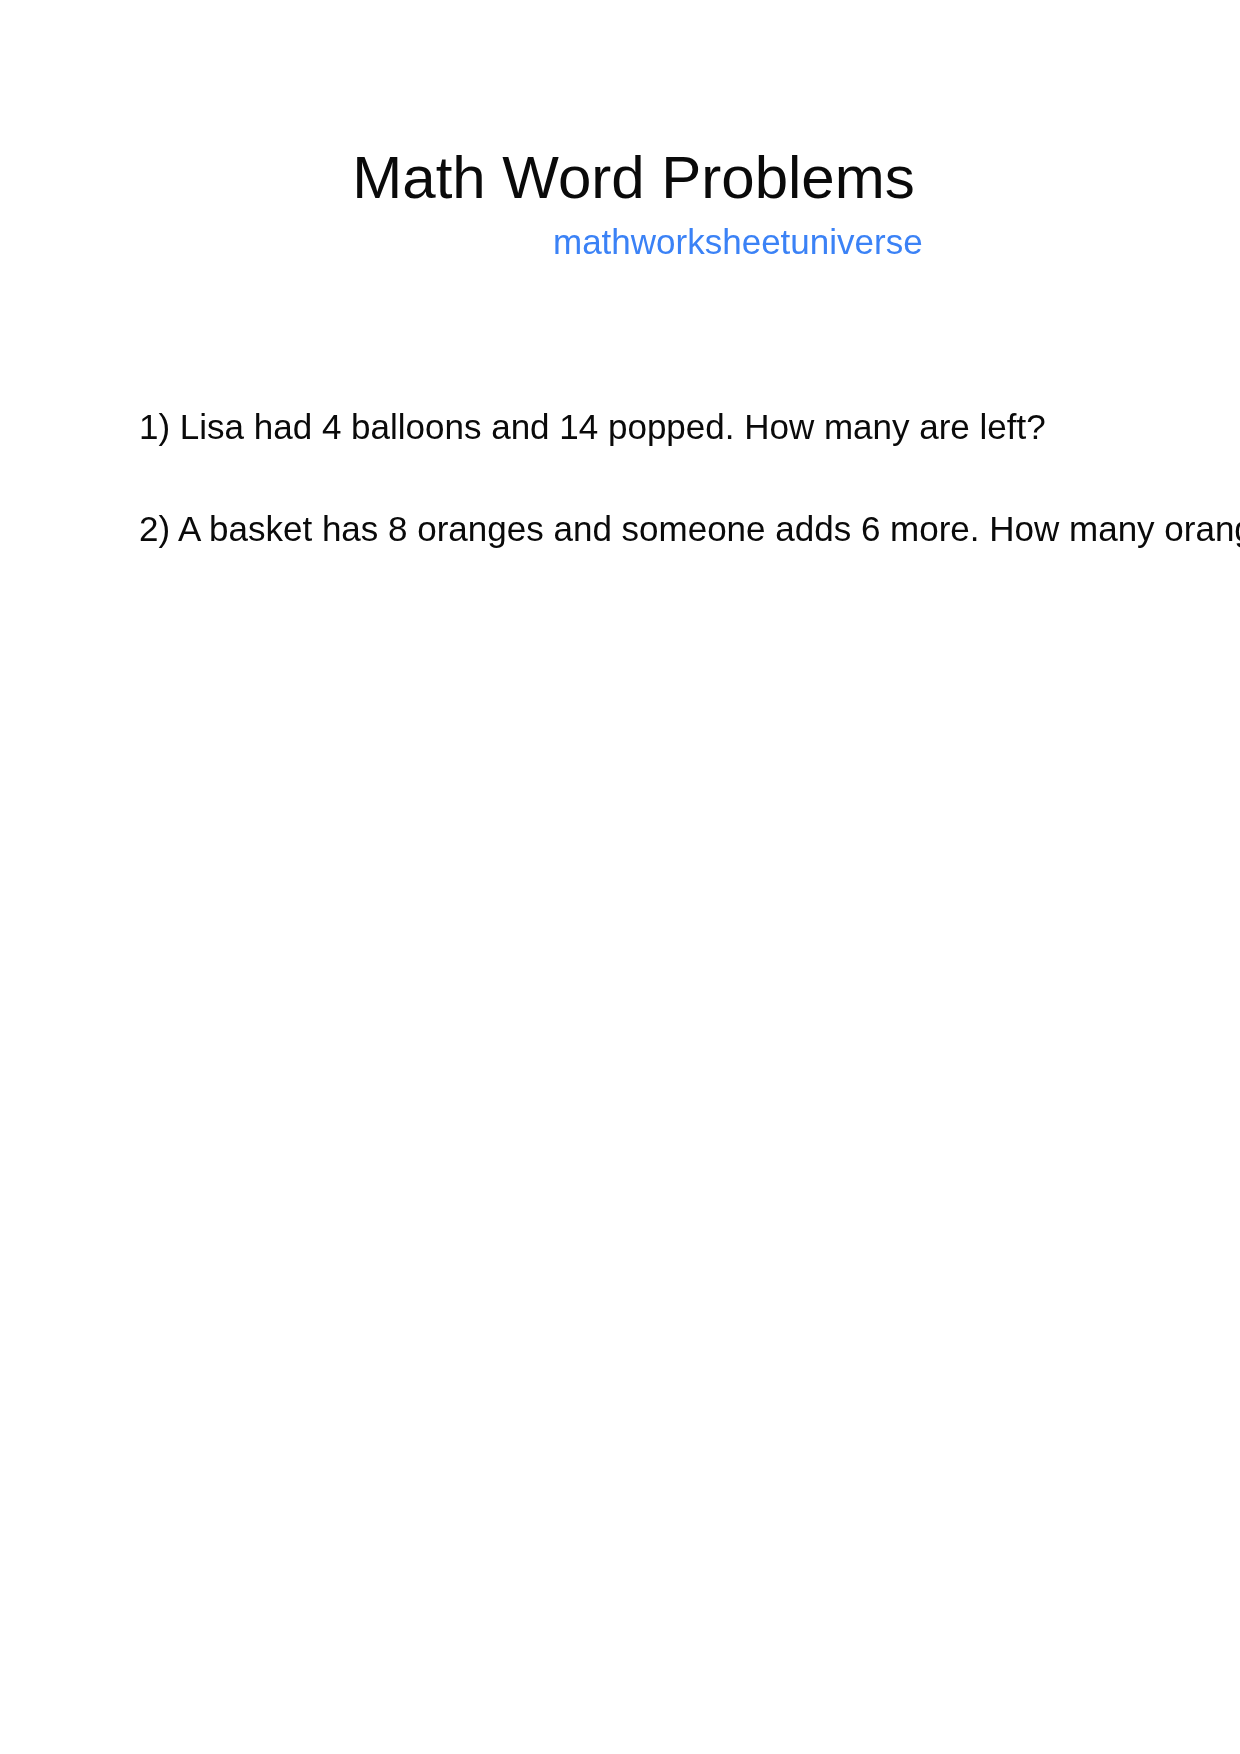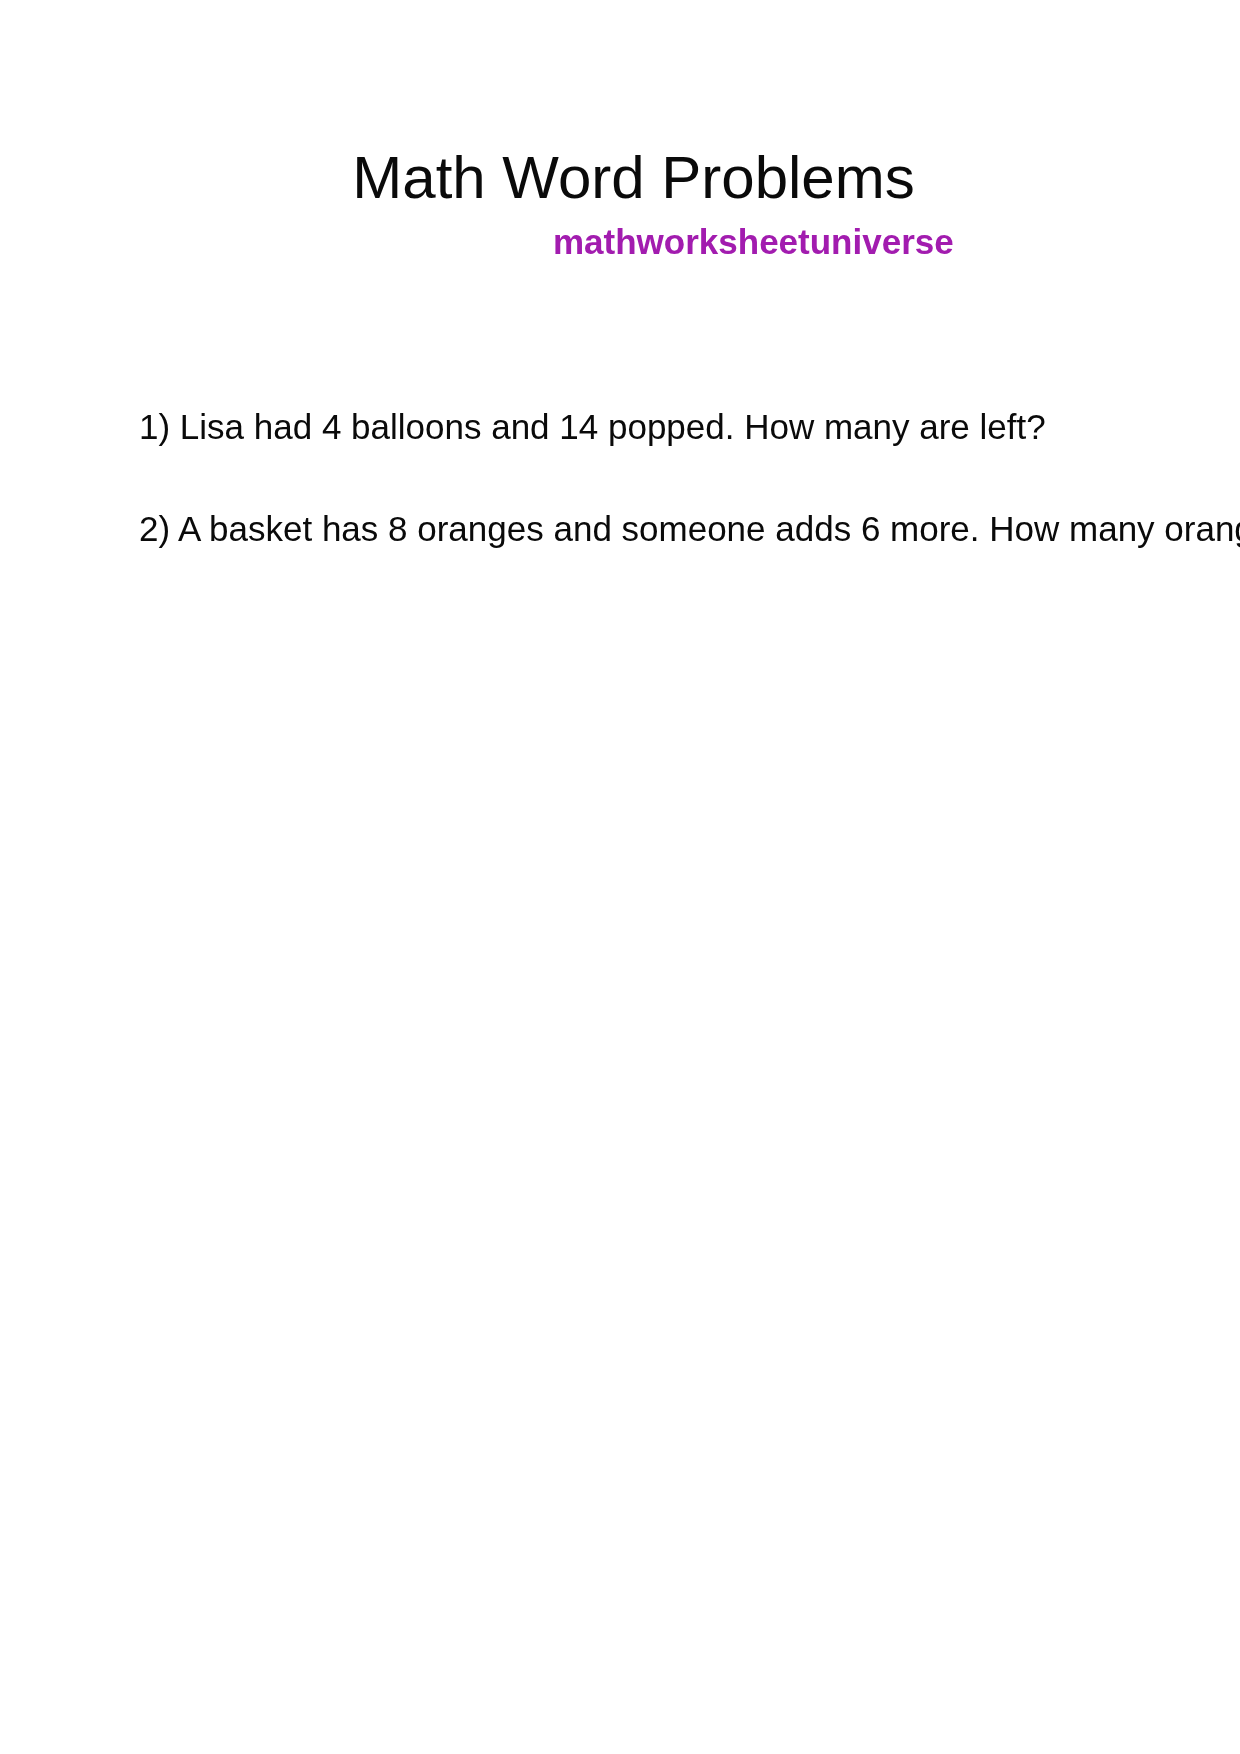--- a/index.html
+++ b/index.html
@@ -29,23 +29,23 @@
     font-weight: 400;
     white-space: nowrap;
     color: #0a0a0a;
   }
   .subtitle {
     position: absolute;
     left: 509px;
     top: 179px;
     font-size: 35px;
     line-height: 38px;
-    font-weight: 700;
+    font-weight: 400;
     white-space: nowrap;
-    color: #a21caf;
+    color: #3b82f6;
   }
   .problems {
     position: absolute;
     left: 84px;
     top: 354px;
     width: 1140px;   
     height: 740px;
     overflow: hidden;
   }
   .problem {

